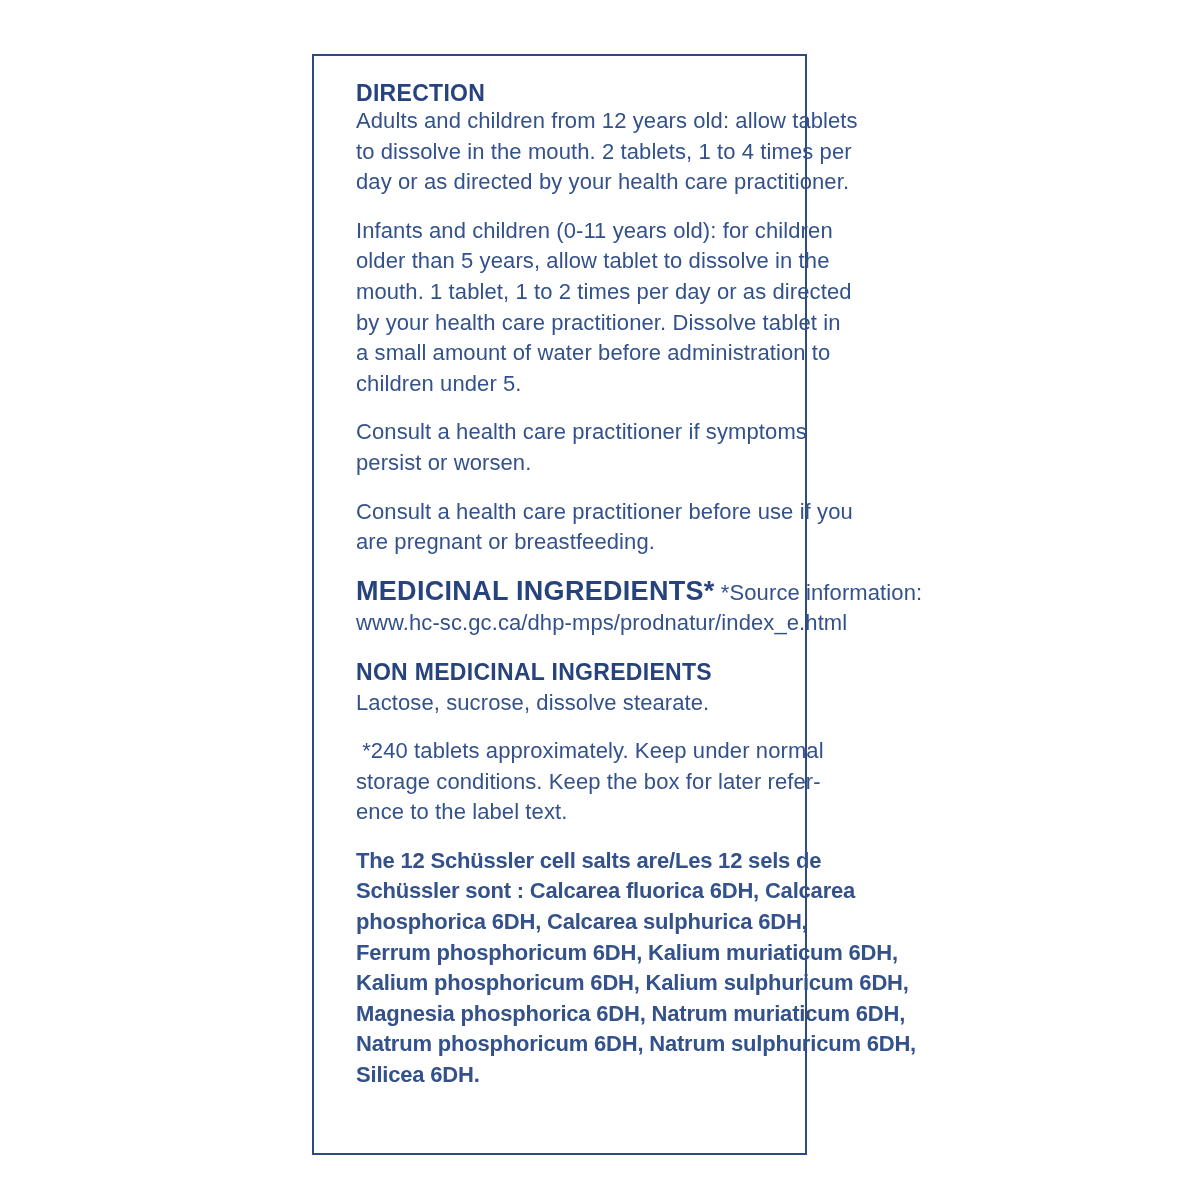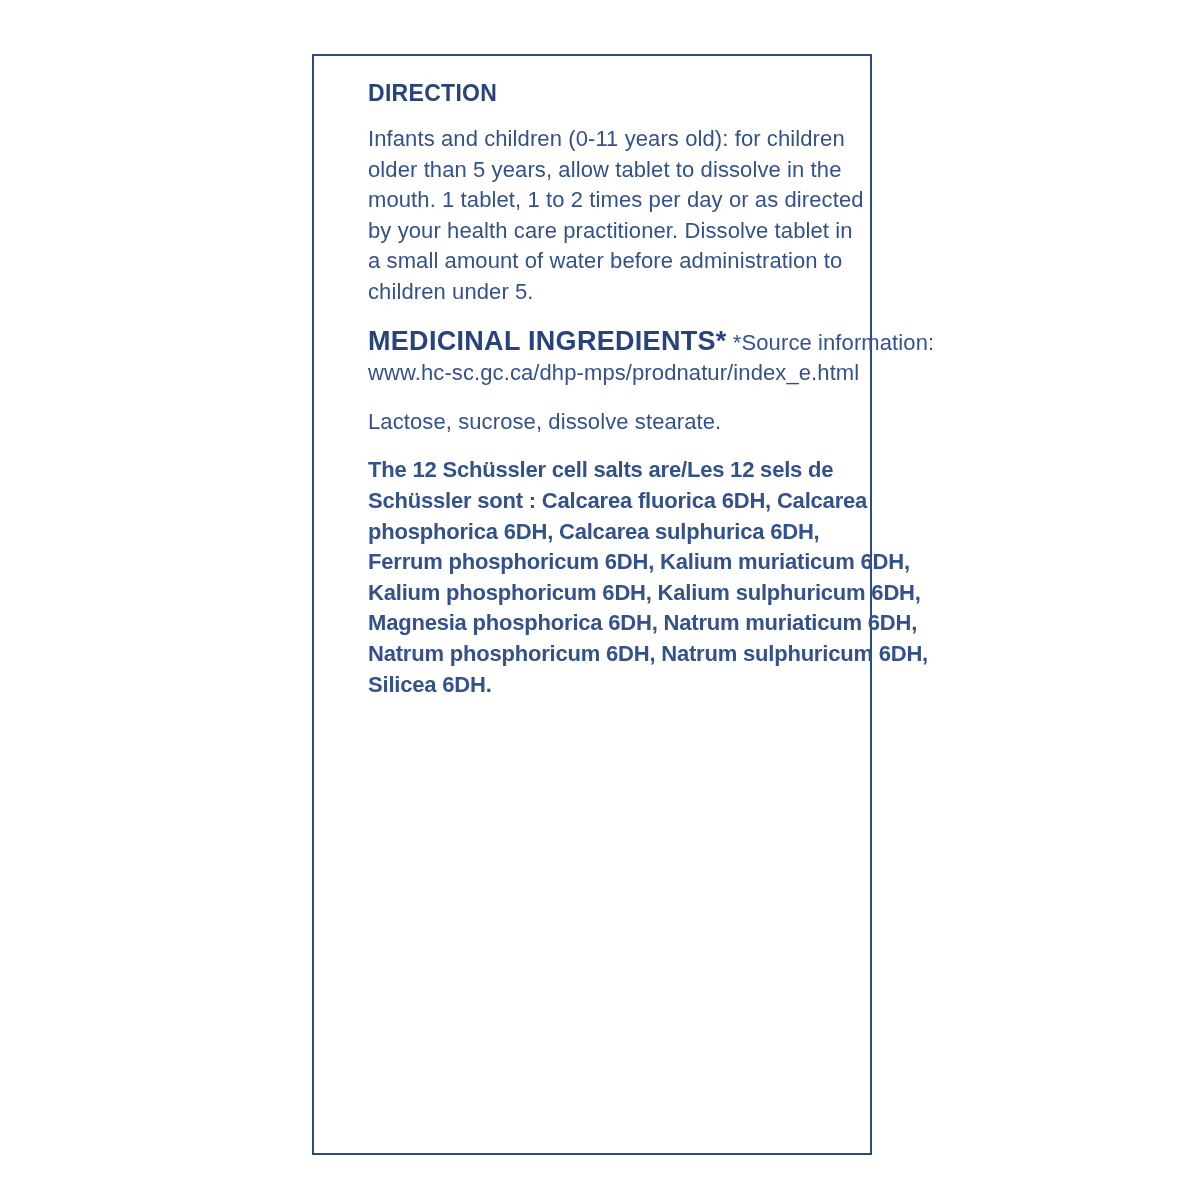--- a/index.html
+++ b/index.html
@@ -12,26 +12,26 @@
     width: 1200px;
     height: 1200px;
     background: #ffffff;
     font-family: "Liberation Sans", sans-serif;
     overflow: hidden;
   }
   .label-box {
     position: absolute;
     left: 312px;
     top: 54px;
-    width: 560px;
+    width: 495px;
     height: 1101px;
     border: 2px solid #2e4a82;
     box-sizing: border-box;
     background: #ffffff;
-    padding: 24px 30px 0 54px;
+    padding: 24px 30px 0 42px;
   }
   .para {
     margin: 18px 0 0 0;
     font-size: 22px;
     line-height: 30.6px;
     color: #33518b;
     white-space: pre;
     letter-spacing: 0.1px;
   }
   .para.first {
@@ -65,35 +65,45 @@
   }
 </style>
 </head>
 <body>
 
 <div class="page">
   <div class="label-box">
 
     <h2 class="section-heading">DIRECTION</h2>
 
+    <p class="para first">Adults and children from 12 years old: allow tablets
+to dissolve in the mouth. 2 tablets, 1 to 4 times per
+day or as directed by your health care practitioner.</p>
 
     <p class="para">Infants and children (0-11 years old): for children
 older than 5 years, allow tablet to dissolve in the
 mouth. 1 tablet, 1 to 2 times per day or as directed
 by your health care practitioner. Dissolve tablet in
 a small amount of water before administration to
 children under 5.</p>
 
+    <p class="para">Consult a health care practitioner if symptoms
+persist or worsen.</p>
 
+    <p class="para">Consult a health care practitioner before use if you
+are pregnant or breastfeeding.</p>
 
     <p class="para"><strong class="inline-heading">MEDICINAL INGREDIENTS*</strong><span> *Source information:
 www.hc-sc.gc.ca/dhp-mps/prodnatur/index_e.html</span></p>
 
-    <p class="para"><span>Lactose, sucrose, dissolve stearate.</span></p>
+    <p class="para"><strong class="block-heading">NON MEDICINAL INGREDIENTS</strong><span>Lactose, sucrose, dissolve stearate.</span></p>
 
+    <p class="para"> *240 tablets approximately. Keep under normal
+storage conditions. Keep the box for later refer-
+ence to the label text.</p>
 
     <p class="para condensed">The 12 Schüssler cell salts are/Les 12 sels de
 Schüssler sont : Calcarea fluorica 6DH, Calcarea
 phosphorica 6DH, Calcarea sulphurica 6DH,
 Ferrum phosphoricum 6DH, Kalium muriaticum 6DH,
 Kalium phosphoricum 6DH, Kalium sulphuricum 6DH,
 Magnesia phosphorica 6DH, Natrum muriaticum 6DH,
 Natrum phosphoricum 6DH, Natrum sulphuricum 6DH,
 Silicea 6DH.</p>
 

